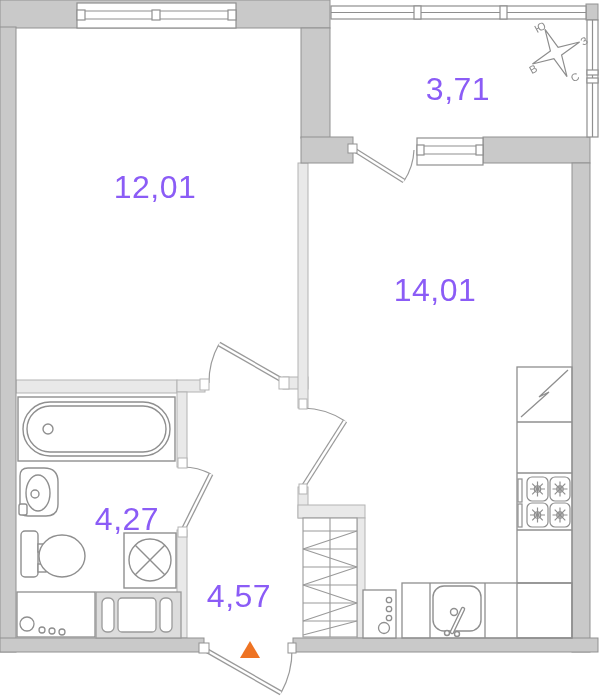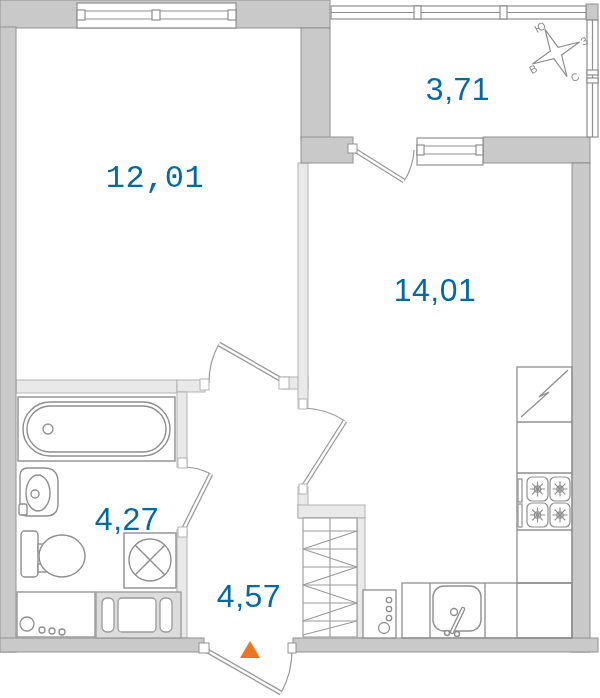--- a/index.html
+++ b/index.html
@@ -1,20 +1,20 @@
 <!DOCTYPE html>
 <html><head>
 <meta charset="utf-8">
 <style>
   html,body{margin:0;padding:0;background:#ffffff;}
   #stage{position:relative;width:600px;height:698px;background:#ffffff;overflow:hidden;
          font-family:"Liberation Sans", sans-serif;}
   #plan-svg{position:absolute;left:0;top:0;}
   .room-label{position:absolute;transform:translate(-50%,-50%);
-              font-size:32px;color:#0369a1;letter-spacing:.5px;white-space:nowrap;}
+              font-size:32px;color:#8b5cf6;letter-spacing:.5px;white-space:nowrap;}
   .compass-letter{position:absolute;transform:translate(-50%,-50%) rotate(-28deg);
               font-size:11px;color:#8d8d8d;}
 </style>
 </head>
 <body>
 
 <div id="stage">
 
 <svg id="plan-svg" width="600" height="698" viewBox="0 0 600 698">
 
@@ -223,24 +223,24 @@
 
   <g>
     <polygon points="579.6,42.0 561.6,55.1 567.0,76.6 553.9,58.6 532.4,64.0 550.4,50.9 545.0,29.4 558.1,47.4" fill="#ffffff" stroke="#8d8d8d" stroke-width="1.2"></polygon>
   </g>
 
   <g>
     <polygon points="250,641 260,658 240,658" fill="#ee7323"></polygon>
   </g>
 </svg>
 
-<div class="room-label" style="left:155px;top:178px;font-family:Liberation Mono, monospace;">12,01</div>
+<div class="room-label" style="left:155px;top:187px;">12,01</div>
 <div class="room-label" style="left:458px;top:89px;">3,71</div>
 <div class="room-label" style="left:435px;top:290px;">14,01</div>
 <div class="room-label" style="left:127px;top:508px;margin-top:11px;">4,27</div>
-<div class="room-label" style="left:249px;top:596px;text-align:center;">4,57</div>
+<div class="room-label" style="left:239px;top:596px;text-align:center;">4,57</div>
 
 <div class="compass-letter" style="left:540px;top:27px;">Ю</div>
 <div class="compass-letter" style="left:584px;top:41px;">З</div>
 <div class="compass-letter" style="left:533px;top:69px;">В</div>
 <div class="compass-letter" style="left:575px;top:77px;">С</div>
 
 </div>
 
 </body></html>

